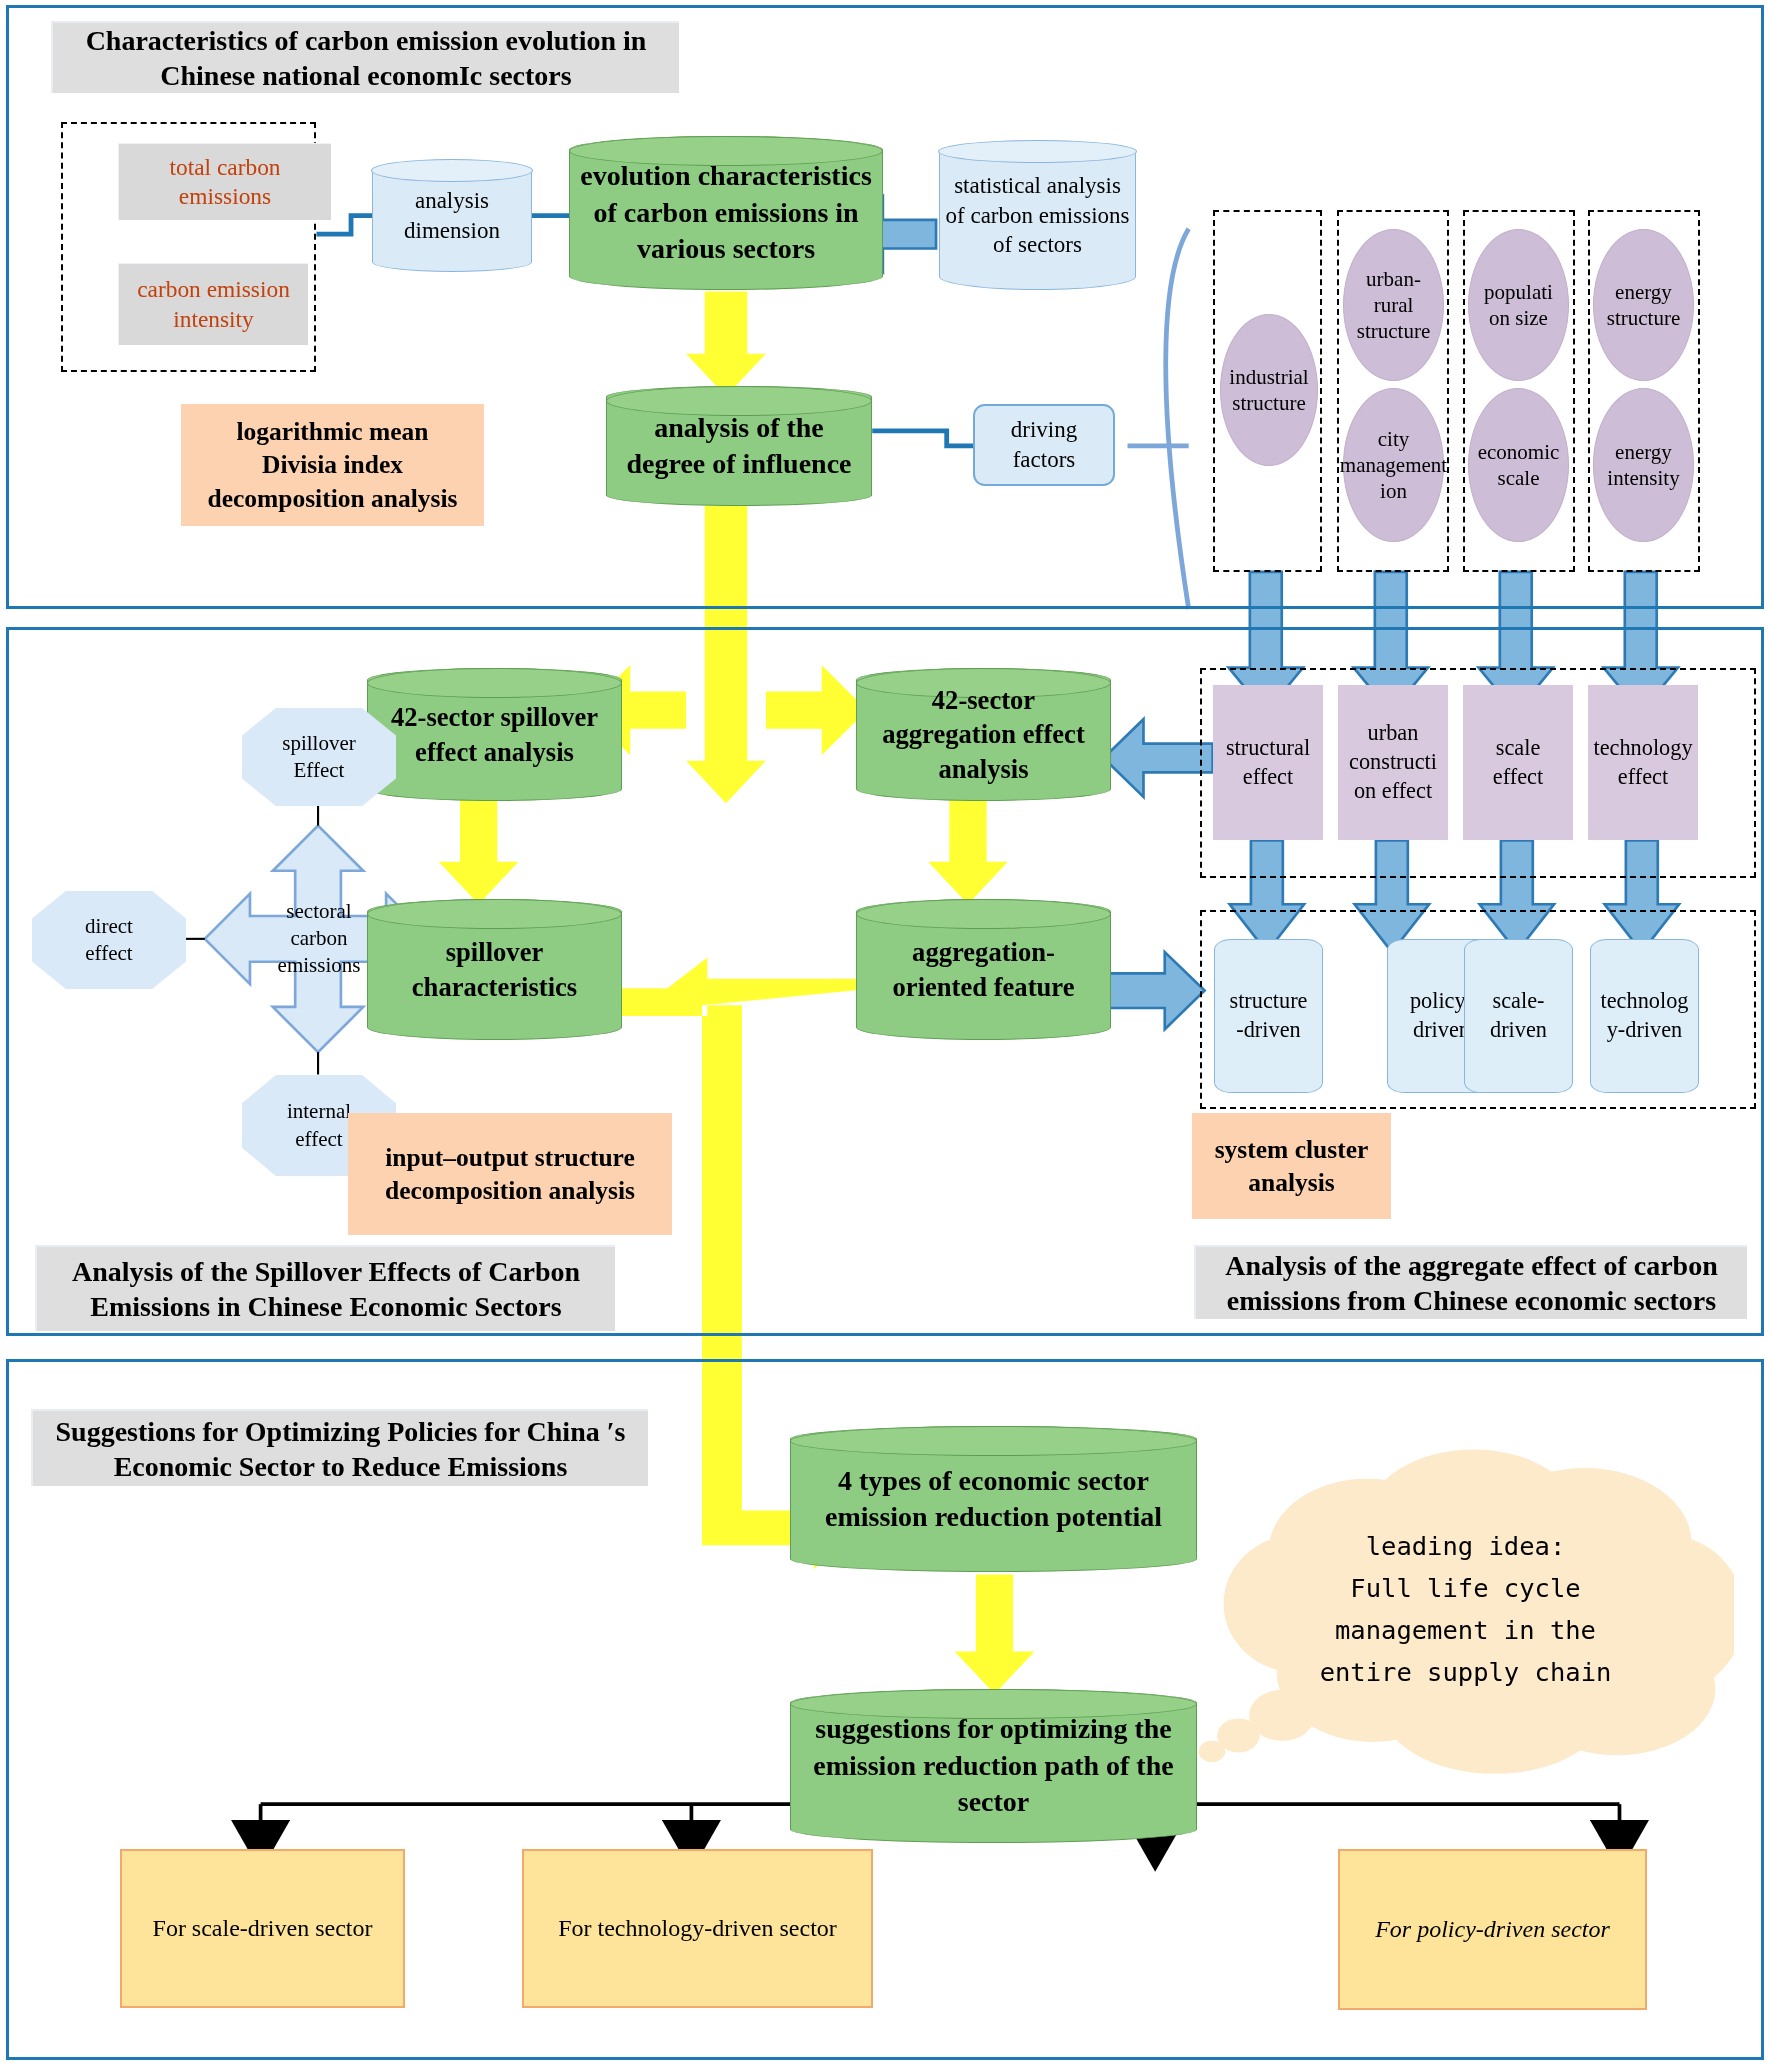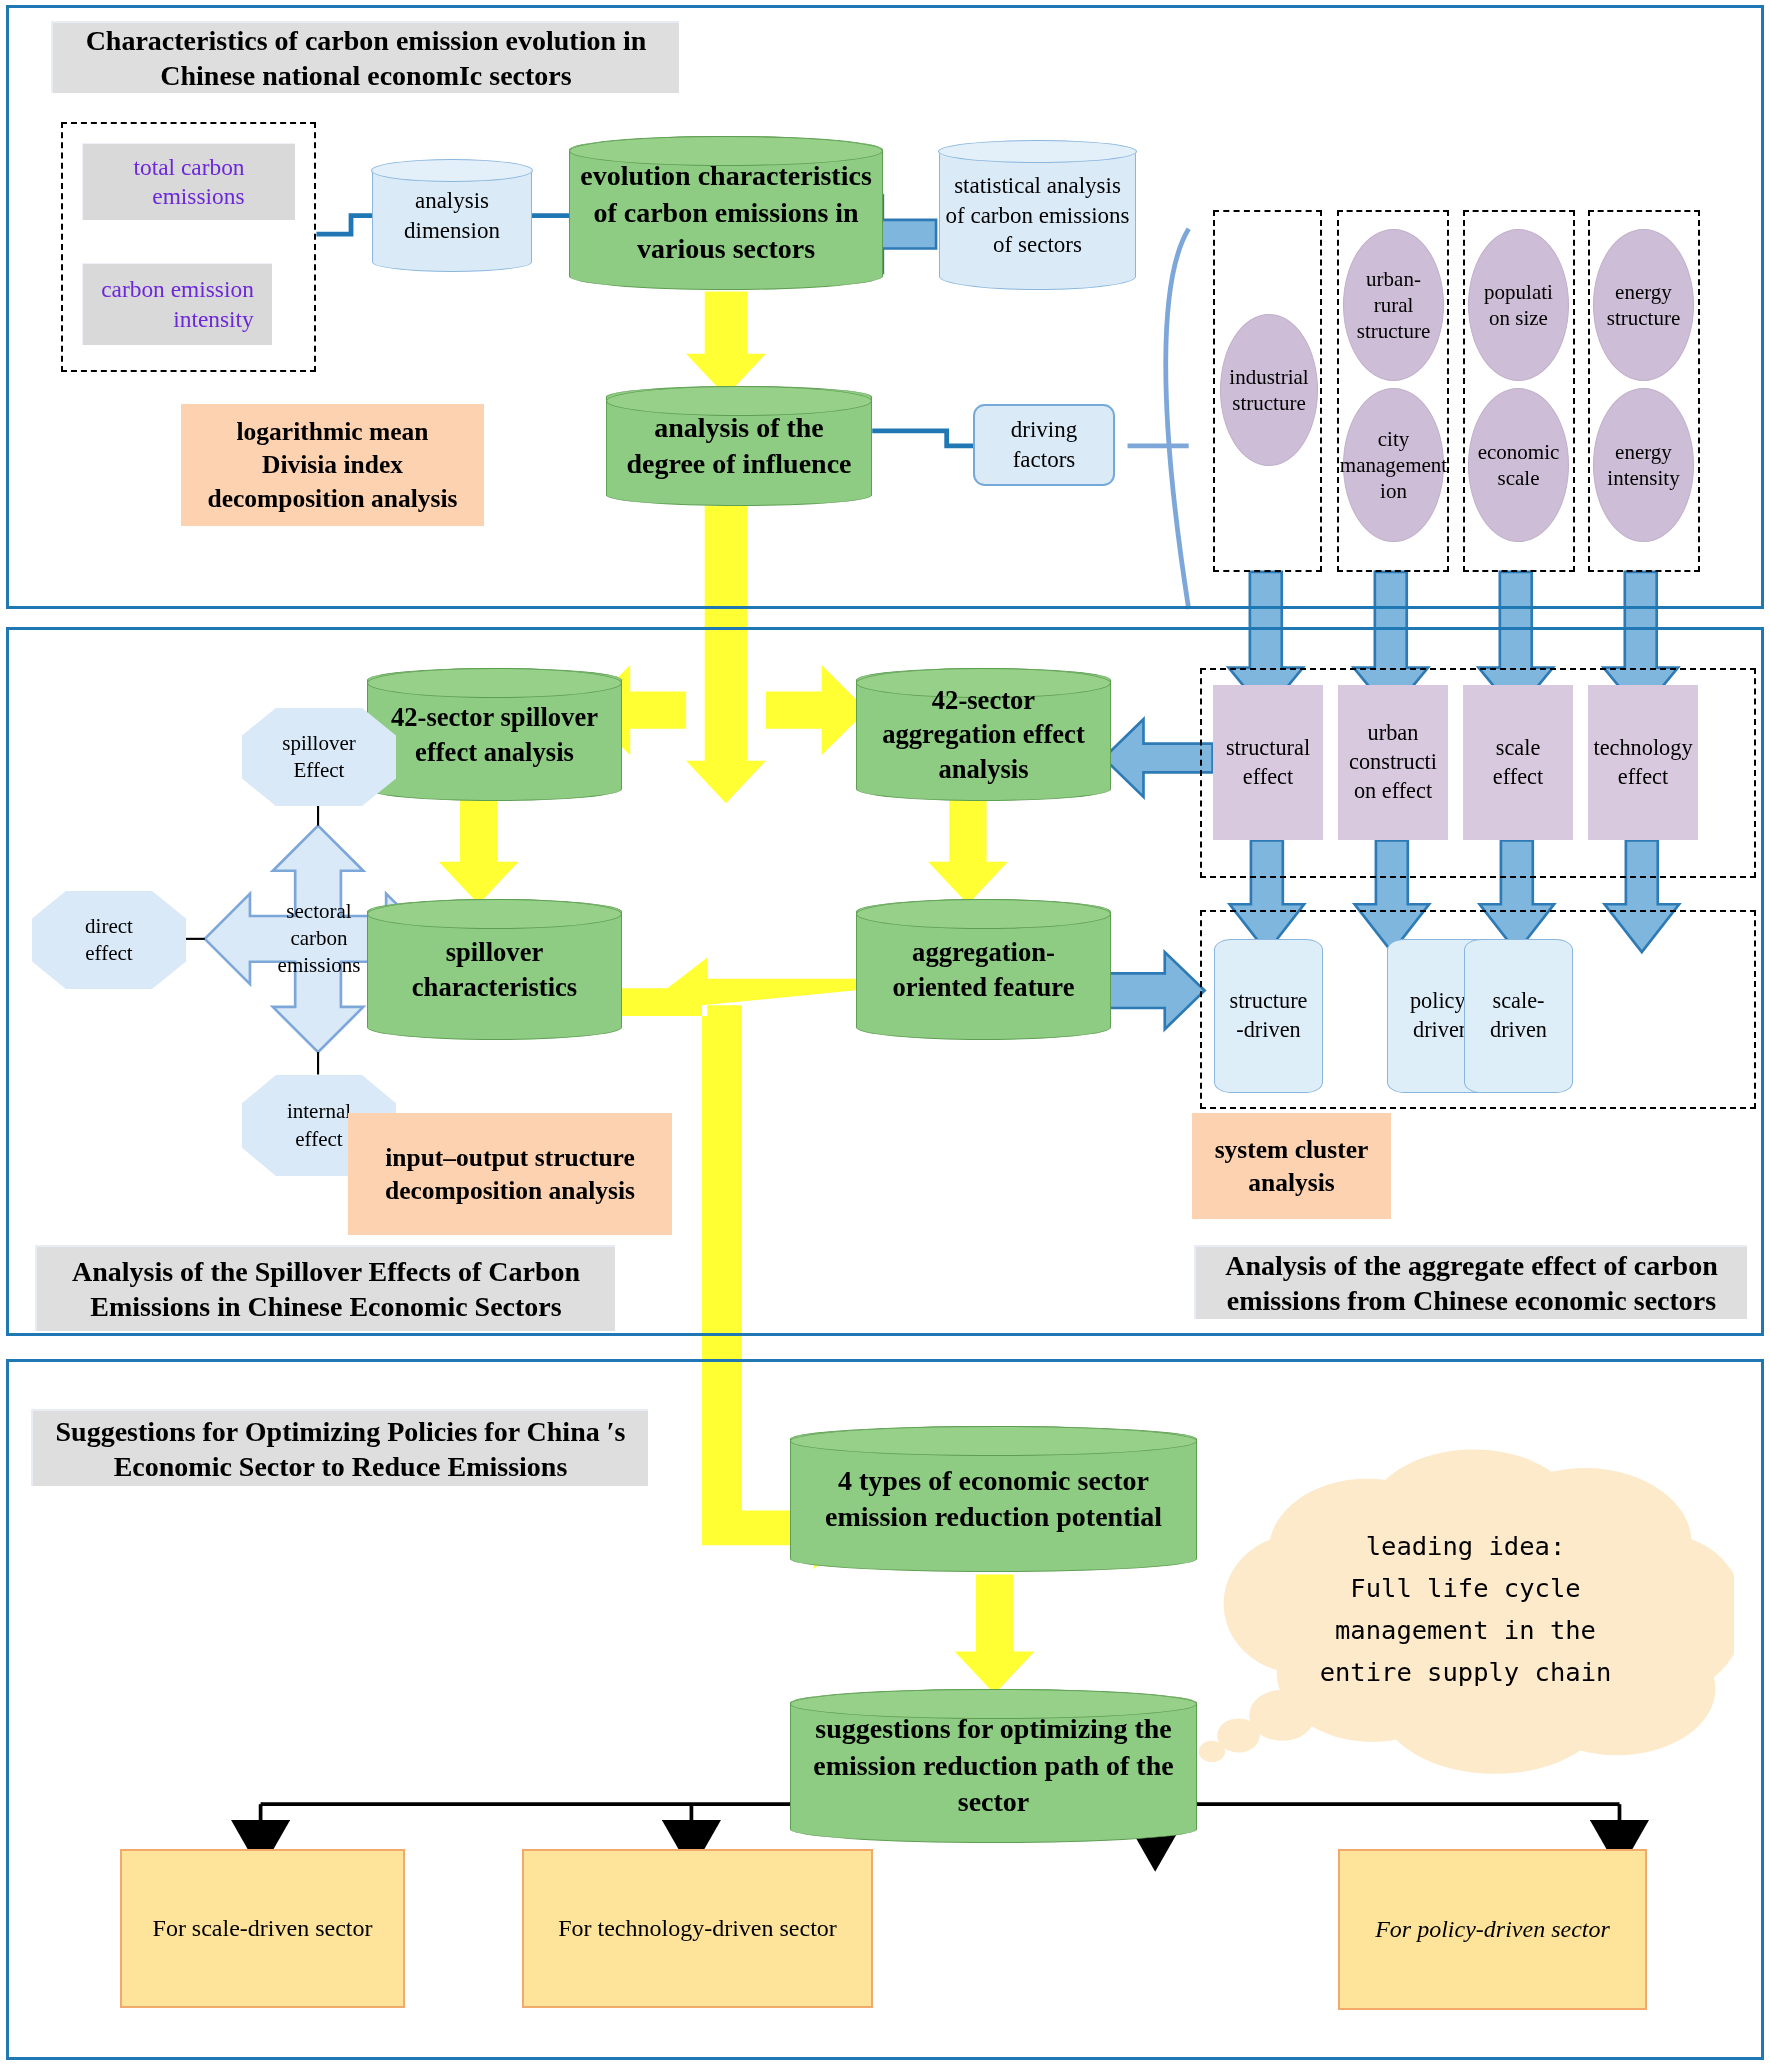--- a/index.html
+++ b/index.html
@@ -13,23 +13,23 @@
   .sect-title{
     position:absolute;background:#dedede;color:#000;
     font-weight:bold;text-align:center;
     display:flex;align-items:center;justify-content:center;
     line-height:1.25;box-sizing:border-box;
     border-top:2.1px solid #e8ecf5;border-left:2.1px solid #e8ecf5;
   }
 
   
   .grey-box{
-    position:absolute;background:#d9d9d9;color:#6d28d9;text-align:right;
+    position:absolute;background:#d9d9d9;color:#c2410c;text-align:center;
     display:flex;align-items:center;justify-content:center;line-height:1.25;
-    box-sizing:border-box;border-top:1.6px solid #eef1f7;border-left:1.6px solid #eef1f7;
+    box-sizing:border-box;border-top:1.6px solid #eef1f7;border-left:1.6px solid #eef1f7;margin-left:36px;
   }
 
   
   .dashed{position:absolute;border:2.7px dashed #000;box-sizing:border-box;background:transparent;}
 
   
   .cyl{
     position:absolute;background:#8fcc83;border:1.1px solid #5e9e52;
     border-radius:50% / 9%;
     display:flex;align-items:center;justify-content:center;text-align:center;
@@ -353,20 +353,24 @@
     <span style="white-space:pre-line;">structure
 -driven</span>
     </div>
   <div class="can t-can" style="left:1339px;top:939px;width:109px;height:154px;margin-left:48px;">
     <span style="white-space:pre-line;">policy-
 driven</span>
     </div>
   <div class="can t-can" style="left:1464px;top:939px;width:109px;height:154px;">
     <span style="white-space:pre-line;">scale-
 driven</span>
+    </div>
+  <div class="can t-can" style="left:1590px;top:939px;width:109px;height:154px;">
+    <span style="white-space:pre-line;">technolog
+y-driven</span>
     </div>
 
   <div class="orange t-orange" style="left:348px;top:1113px;width:324px;height:122px;white-space:pre-line;">input–output structure
 decomposition analysis</div>
   <div class="orange t-orange" style="left:1192px;top:1113px;width:199px;height:106px;white-space:pre-line;">system cluster
 analysis</div>
 
   <div class="sect-title t-title" style="left:35px;top:1245px;width:580px;height:86px;white-space:pre-line;">Analysis of the Spillover Effects of Carbon
 Emissions in Chinese Economic Sectors</div>
   <div class="sect-title t-title" style="left:1194px;top:1245px;width:553px;height:74px;white-space:pre-line;">Analysis of the aggregate effect of carbon

